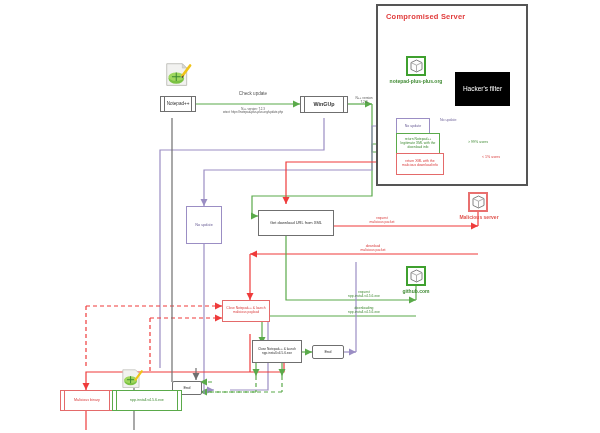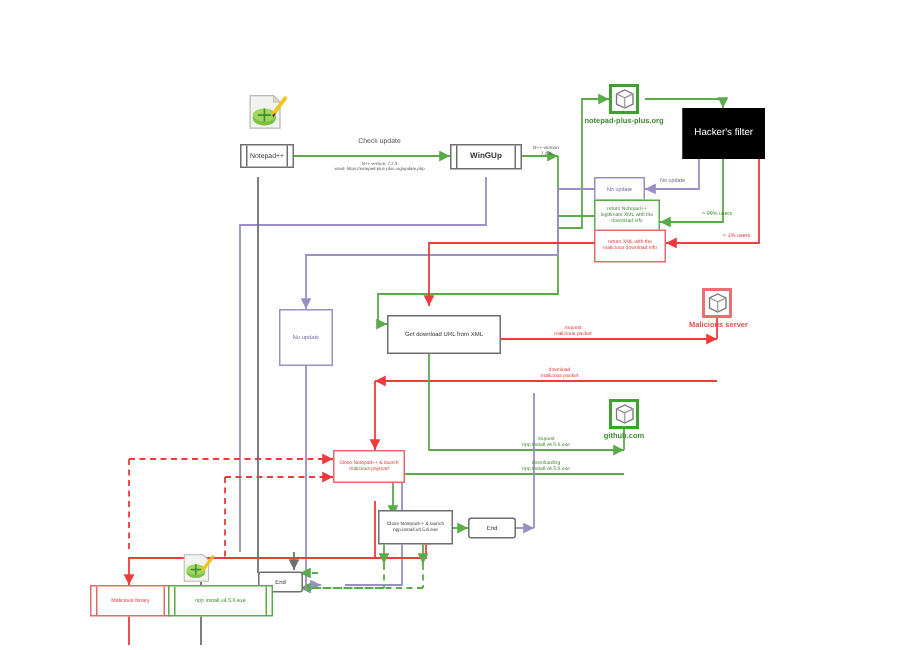--- a/index.html
+++ b/index.html
@@ -152,20 +152,23 @@
       <path d="M172,118 L172,382" stroke="#6f6f6f"></path>
       <path d="M196,368 L196,380" stroke="#6f6f6f" marker-end="url(#agray)"></path>
       <path d="M134,404 L134,430" stroke="#6f6f6f"></path>
       <path d="M134,388 L134,396" stroke="#6f6f6f"></path>
       <path d="M344,352 L356,352" stroke="#9b8ec4" marker-end="url(#ap)"></path>
       <path d="M356,352 L356,262" stroke="#9b8ec4"></path>
       <path d="M204,390 L204,394" stroke="#9b8ec4"></path>
     </g>
   </svg>
 
+  <div id="compromised">
+    <div class="title">Compromised Server</div>
+  </div>
 
   <div class="srv green" style="left:406px;top:56px;">
     <svg width="13" height="14" viewBox="0 0 13 14">
       <polygon points="6.5,1 12,3.6 12,10.4 6.5,13 1,10.4 1,3.6" fill="#fdfdfd" stroke="#777" stroke-width="0.9"></polygon>
       <polyline points="1,3.6 6.5,6.2 12,3.6" fill="none" stroke="#999" stroke-width="0.8"></polyline>
       <line x1="6.5" y1="6.2" x2="6.5" y2="13" stroke="#999" stroke-width="0.8"></line>
     </svg>
   </div>
   <div class="srv-cap cap-green" style="left:384px;top:78px;width:64px;">notepad-plus-plus.org</div>
 

